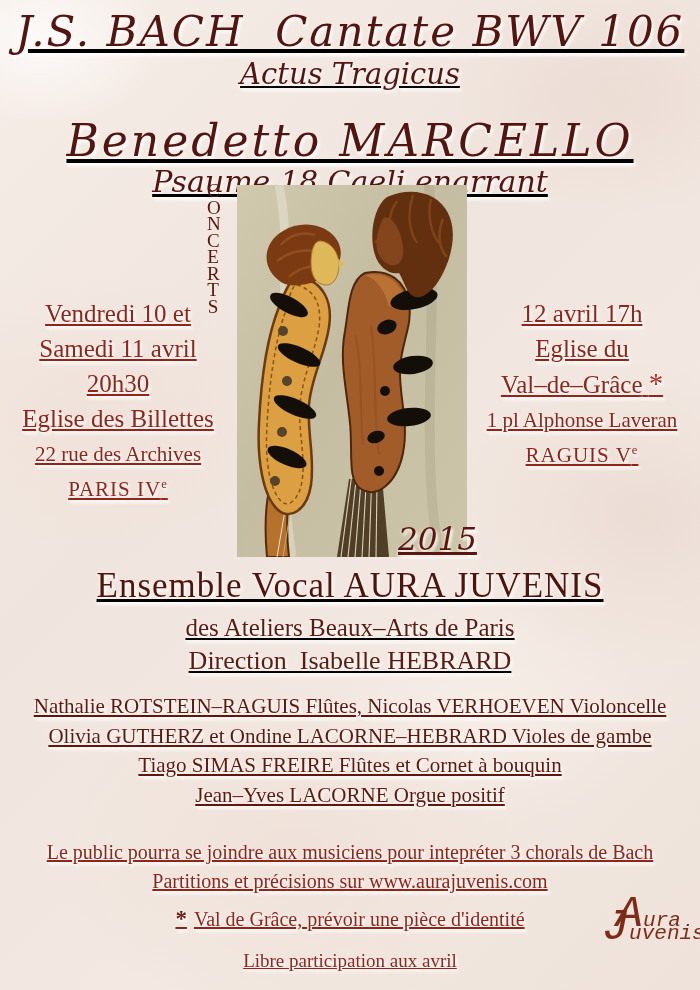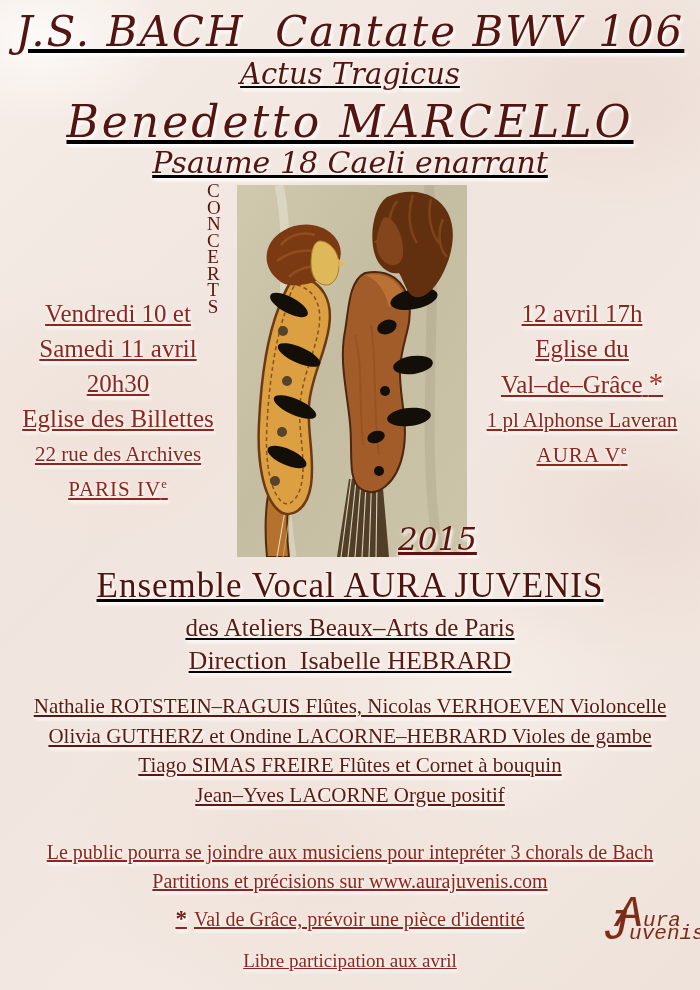--- a/index.html
+++ b/index.html
@@ -15,21 +15,21 @@
       radial-gradient(220px 160px at 70% 72%, rgba(248,240,234,.6), rgba(248,240,234,0) 70%),
       linear-gradient(135deg,#f6ede7 0%,#f0e5de 38%,#f3e9e2 68%,#eee2da 100%);
   }
   .emb{text-shadow:2px 3px 3px rgba(255,255,255,.9), -1px 1px 2px rgba(255,255,255,.6);text-decoration:underline;}
   
   .header{position:absolute;top:6px;left:0;width:700px;text-align:center;}
   .t1{font-family:"DejaVu Serif",serif;font-style:italic;font-size:42px;line-height:52px;
       color:#541410;letter-spacing:2px;white-space:nowrap;}
   .t2{font-family:"DejaVu Serif",serif;font-style:italic;font-size:29px;line-height:32px;color:#541410;}
   .t3{font-family:"DejaVu Serif",serif;font-style:italic;font-size:44px;line-height:48px;
-      margin-top:8px;color:#541410;letter-spacing:3px;white-space:nowrap;}
+      margin-top:27px;color:#541410;letter-spacing:3px;white-space:nowrap;}
   .t4{font-family:"DejaVu Serif",serif;font-style:italic;font-size:30px;line-height:34px;color:#541410;}
   
   .col{position:absolute;top:296px;width:236px;text-align:center;color:#8e261c;}
   .col-left{left:0;}
   .col-right{left:464px;}
   .col .big{font-size:25px;line-height:35px;white-space:nowrap;}
   .col .small{font-size:21px;line-height:28px;margin-top:4px;white-space:nowrap;}
   .col .city{font-size:21px;line-height:28px;letter-spacing:1px;margin-top:2px;}
   .col sup{font-size:60%;}
   .star{color:#b3301f;font-size:1.15em;}
@@ -82,21 +82,21 @@
     <div class="big">Eglise des Billettes</div>
     <div class="small">22 rue des Archives</div>
     <div class="city"><span>PARIS IV</span><sup>e</sup></div>
   </section>
 
   <section class="col col-right emb">
     <div class="big">12 avril 17h</div>
     <div class="big">Eglise du</div>
     <div class="big"><span>Val–de–Grâce</span> <span class="star">*</span></div>
     <div class="small">1 pl Alphonse Laveran</div>
-    <div class="city"><span>AURA V</span><sup>e</sup></div>
+    <div class="city"><span>RAGUIS V</span><sup>e</sup></div>
   </section>
 
   <figure class="photo">
     <svg viewBox="0 0 230 372">
       <defs>
         <linearGradient id="fab" x1="0" y1="0" x2="1" y2="1">
           <stop offset="0" stop-color="#d0c9ae"></stop>
           <stop offset="0.45" stop-color="#c5bda1"></stop>
           <stop offset="1" stop-color="#cdc5aa"></stop>
         </linearGradient>

